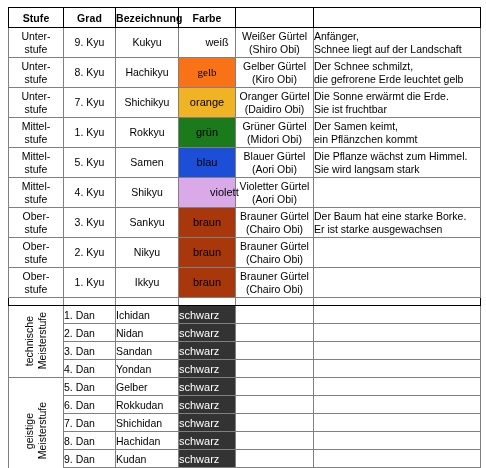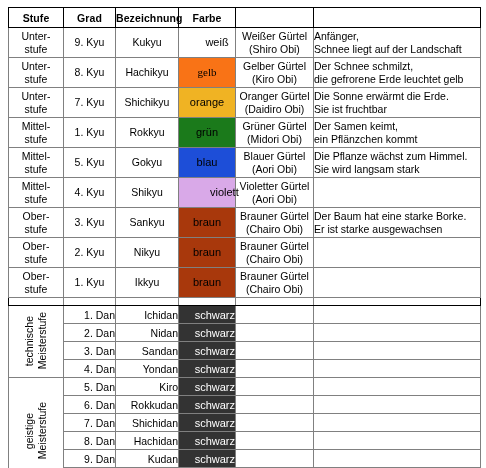--- a/index.html
+++ b/index.html
@@ -91,21 +91,21 @@
   tr.spacer-row td {
     height: 7px;
     border-top: 1px solid #808080;
     border-bottom: 1px solid #000000;
     background: #ffffff;
   }
   tr.spacer-row td.sp-first { border-left: 1px solid #000000; }
   tr.spacer-row td.sp-last  { border-right: 1px solid #000000; }
 
   
-  td.dan-cell { height: 17px; text-align: right; }
+  td.dan-cell { height: 17px; text-align: left; }
   td.dan-desc { height: 17px; border-right: 1px solid #000000; }
 
   
   td.group-label {
     border-left: 1px solid #000000;
     text-align: center;
     vertical-align: middle;
     padding: 0;
   }
   .rot {
@@ -216,21 +216,21 @@
             <span class="two-line">Der Samen keimt,</span>
             <span class="two-line">ein Pflänzchen kommt</span>
           </td>
         </tr>
         <tr>
           <td class="cell cell-stufe first-col">
             <span class="two-line">Mittel-</span>
             <span class="two-line">stufe</span>
           </td>
           <td class="cell">5. Kyu</td>
-          <td class="cell">Gokyu</td>
+          <td class="cell">Samen</td>
           <td class="cell cell-color swatch" style="background:#1d4ed8;color:#000000;">blau</td>
           <td class="cell cell-guertel">
             <span class="two-line">Blauer Gürtel</span>
             <span class="two-line">(Aori Obi)</span>
           </td>
           <td class="cell cell-desc last-col">
             <span class="two-line">Die Pflanze wächst zum Himmel.</span>
             <span class="two-line">Sie wird langsam stark</span>
           </td>
         </tr>
@@ -332,21 +332,21 @@
           <td class="dan-cell">4. Dan</td>
           <td class="dan-cell">Yondan</td>
           <td class="dan-cell cell-color swatch" style="background:#333333;color:#FFFFFF;">schwarz</td>
           <td class="dan-cell"></td>
           <td class="dan-desc cell-desc last-col"></td>
         </tr>
         <tr>
           <td class="group-label" rowspan="6"><span class="rot">geistige
 Meisterstufe</span></td>
           <td class="dan-cell">5. Dan</td>
-          <td class="dan-cell">Kiro</td>
+          <td class="dan-cell">Gelber</td>
           <td class="dan-cell cell-color swatch" style="background:#333333;color:#FFFFFF;">schwarz</td>
           <td class="dan-cell"></td>
           <td class="dan-desc cell-desc last-col"></td>
         </tr>
         <tr>
           <td class="dan-cell">6. Dan</td>
           <td class="dan-cell">Rokkudan</td>
           <td class="dan-cell cell-color swatch" style="background:#333333;color:#FFFFFF;">schwarz</td>
           <td class="dan-cell"></td>
           <td class="dan-desc cell-desc last-col"></td>

